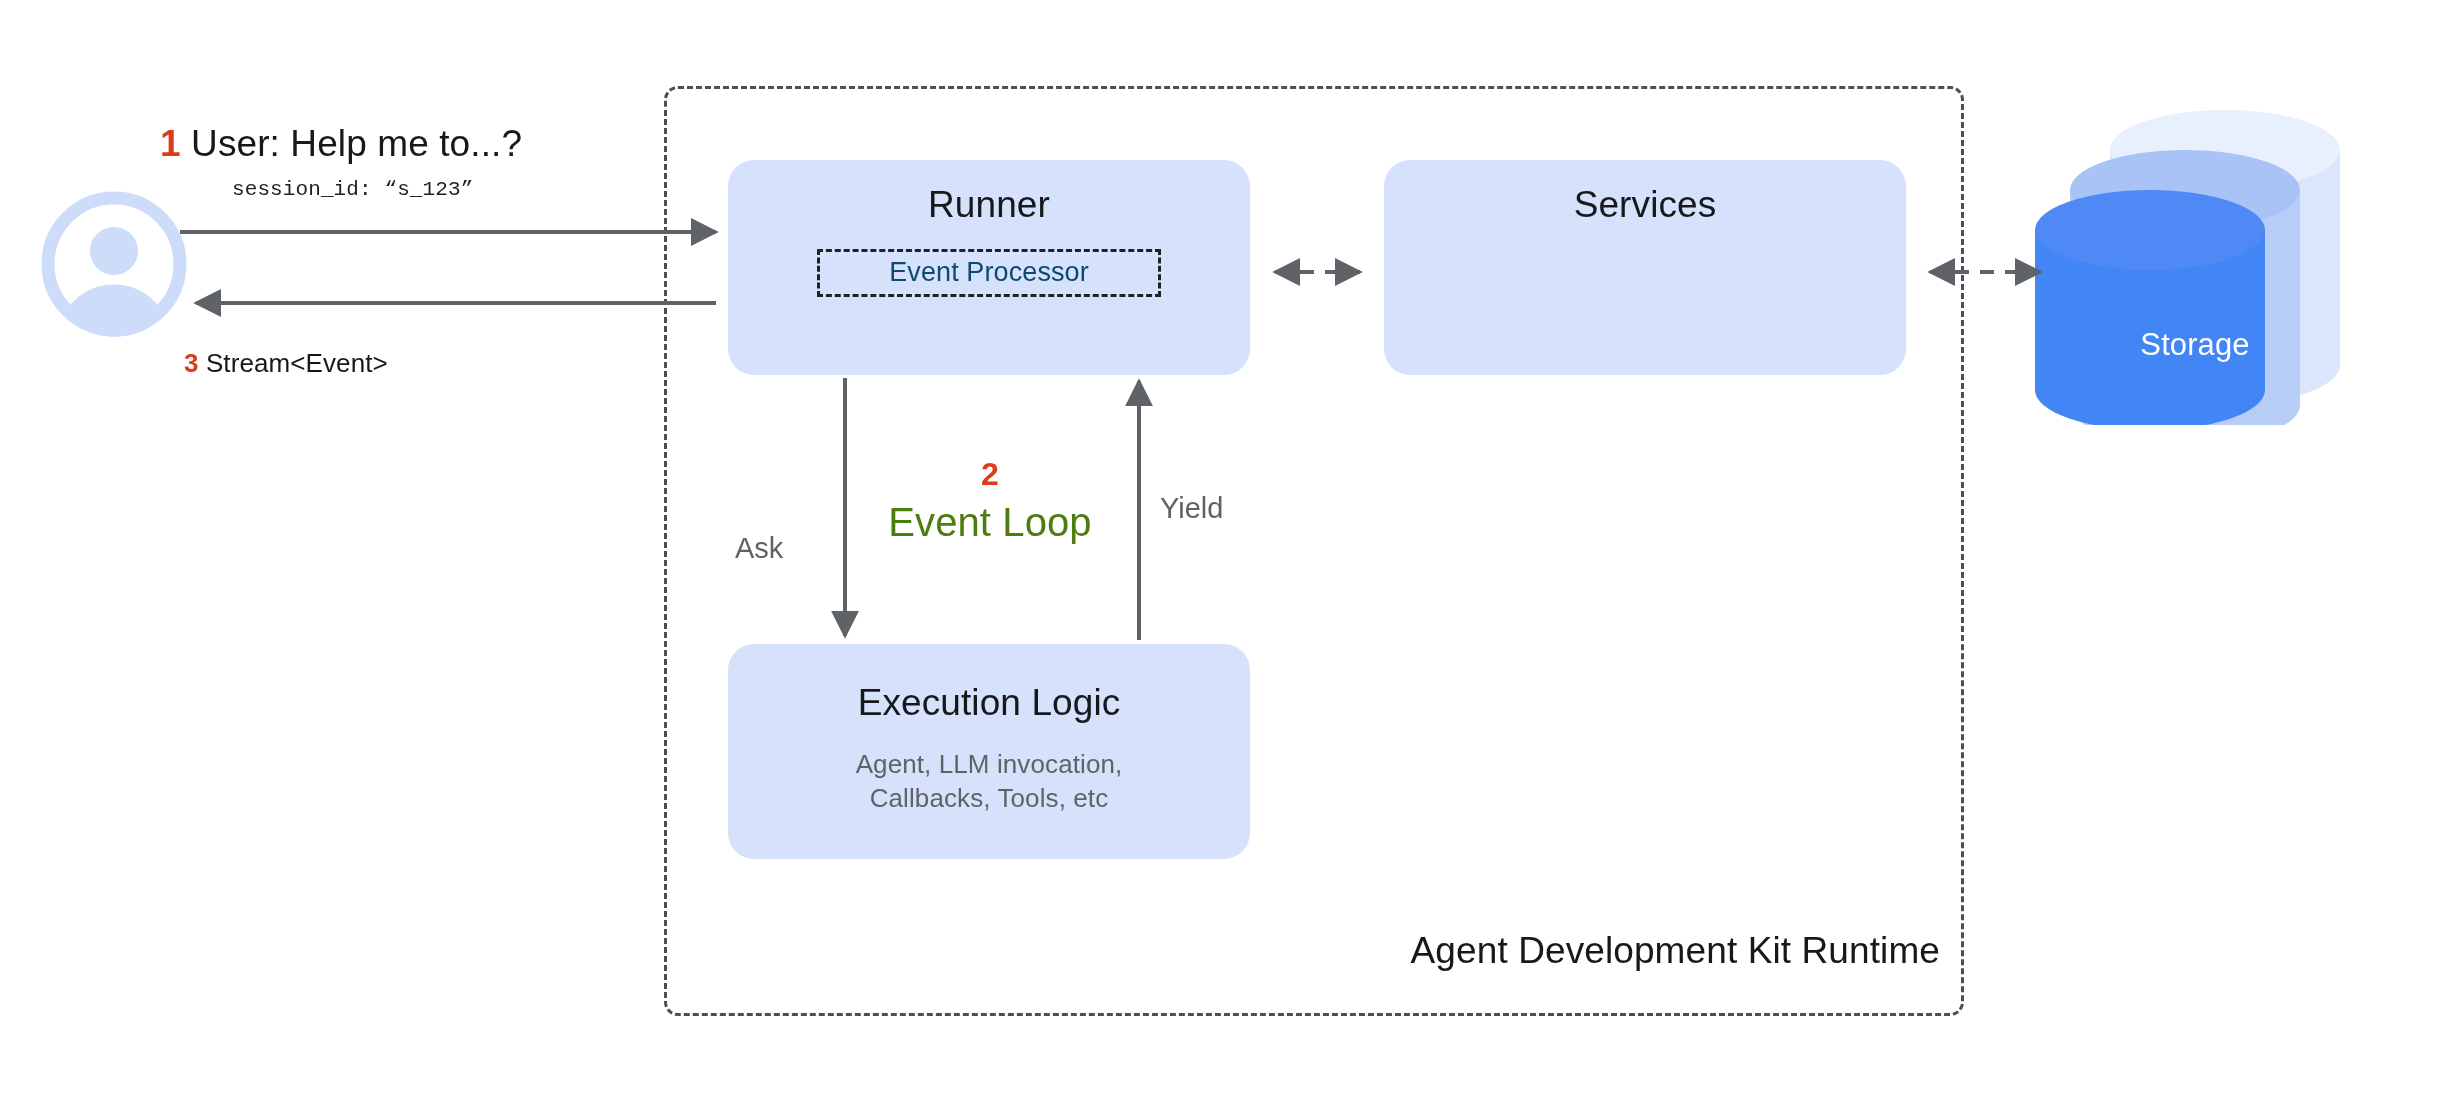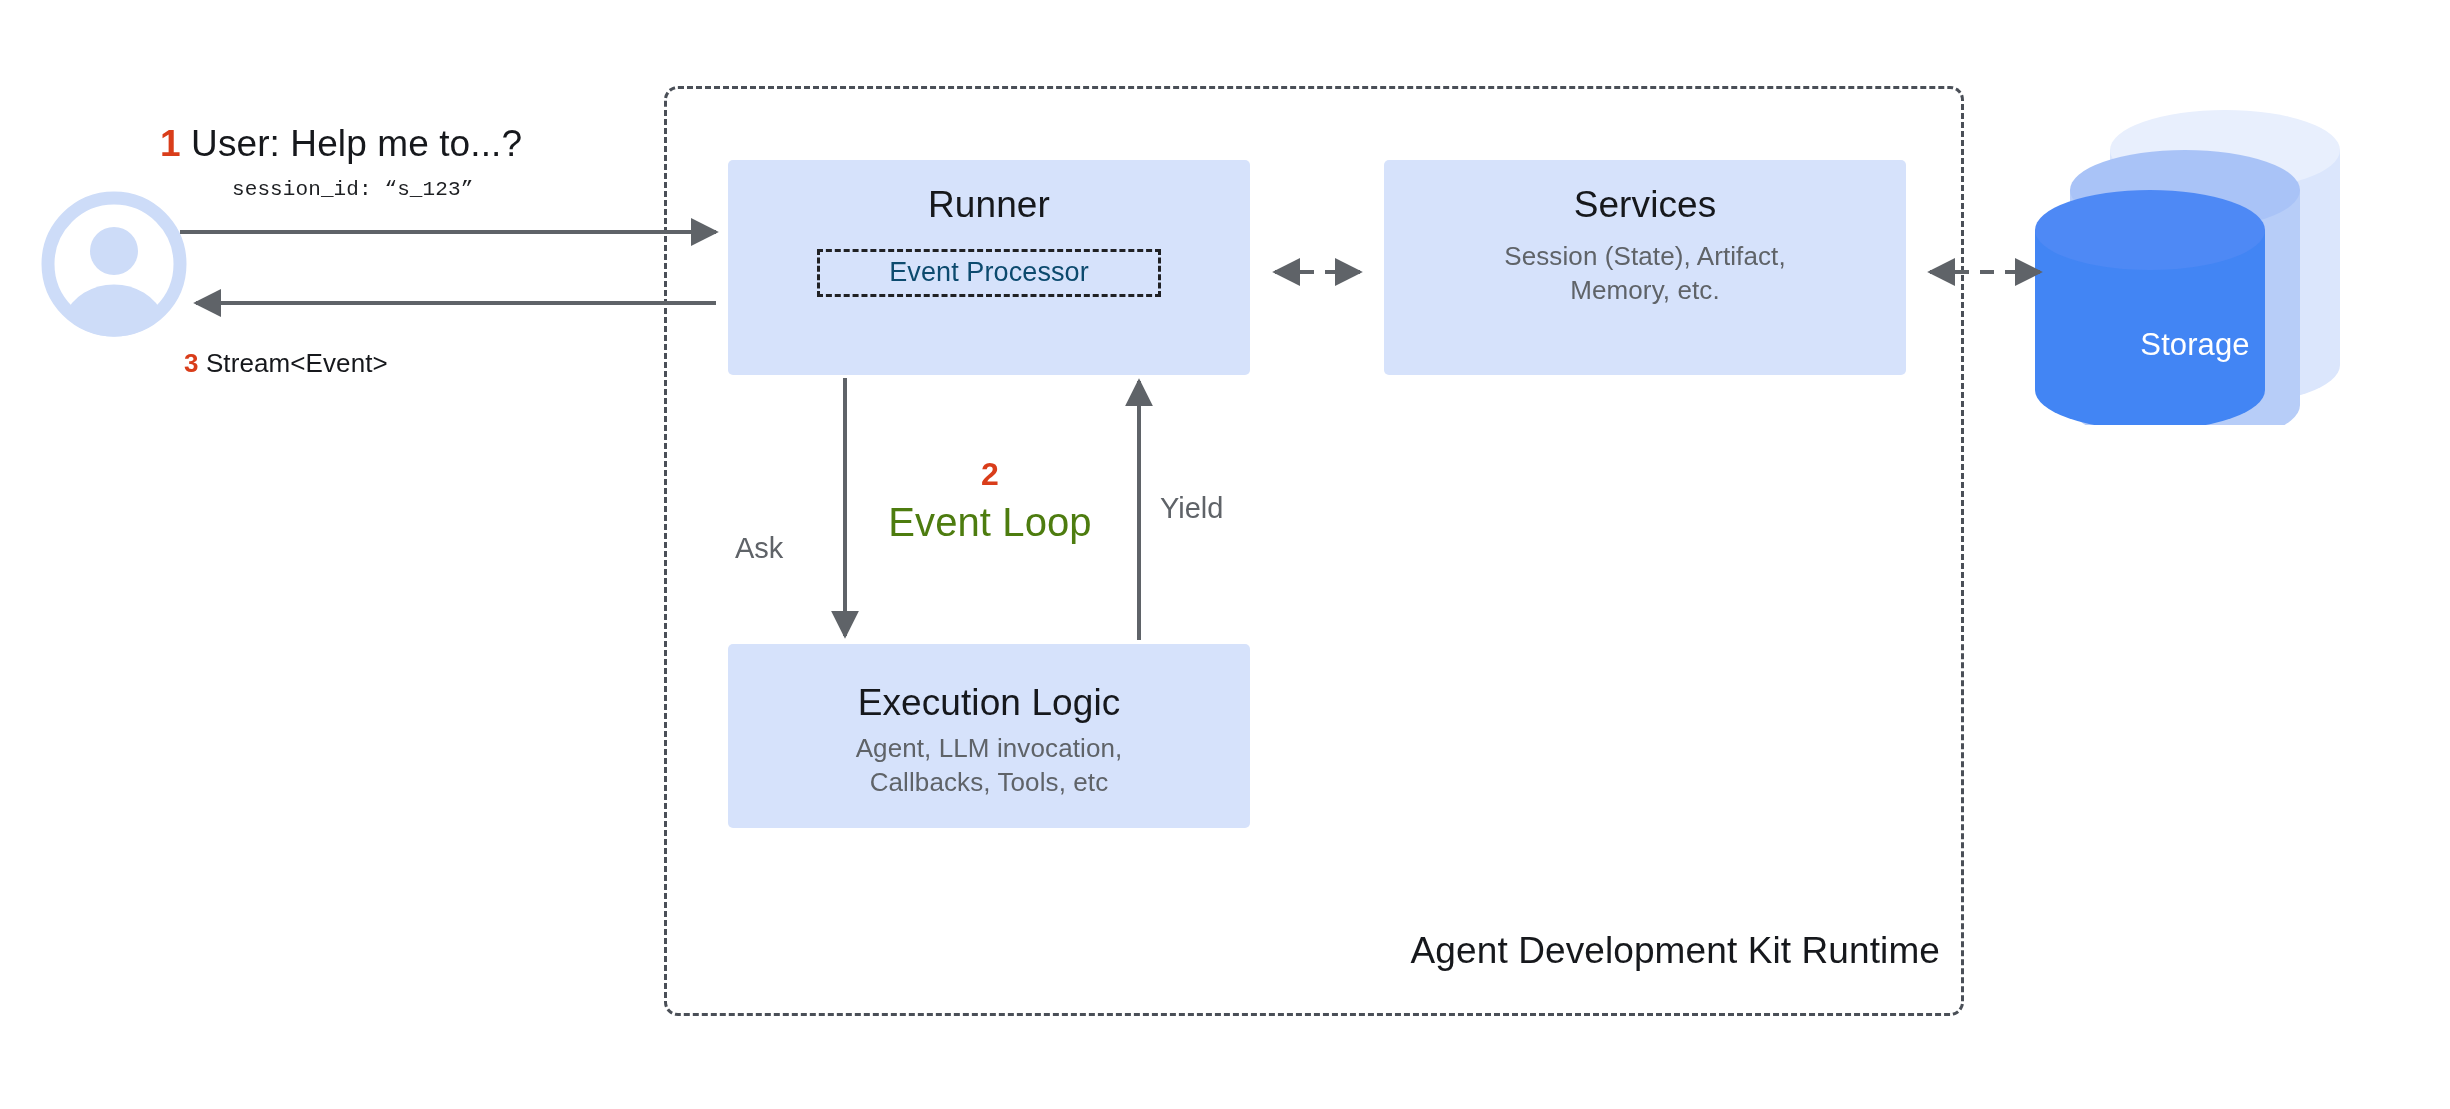--- a/index.html
+++ b/index.html
@@ -39,21 +39,21 @@
     text-align: right;
     font-size: 37px;
     color: #16181c;
     letter-spacing: 0.1px;
     white-space: nowrap;
   }
 
   
   .node-box {
     background: #d6e2fb;
-    border-radius: 5px;
+    border-radius: 26px;
     box-sizing: border-box;
     display: flex;
     flex-direction: column;
     align-items: center;
     justify-content: center;
     text-align: center;
   }
   .node-title {
     font-size: 37px;
     color: #16181c;
@@ -63,21 +63,21 @@
   .node-sub {
     font-size: 26px;
     color: #5f6368;
     line-height: 1.32;
     margin-top: 12px;
     letter-spacing: 0.1px;
   }
 
   #runner-box  { left: 728px;  top: 160px; width: 522px; height: 215px; justify-content: flex-start; padding-top: 24px; }
   #services-box{ left: 1384px; top: 160px; width: 522px; height: 215px; justify-content: flex-start; padding-top: 24px; }
-  #execution-box{left: 728px;  top: 644px; width: 522px; height: 184px; justify-content: flex-start; padding-top: 38px; }
+  #execution-box{left: 728px;  top: 644px; width: 522px; height: 215px; justify-content: flex-start; padding-top: 38px; gap: 16px; }
 
   
   #event-processor {
     margin-top: 22px;
     width: 344px;
     height: 48px;
     border: 3px dashed #202124;
     box-sizing: border-box;
     display: flex;
     align-items: center;
@@ -201,22 +201,20 @@
     <span class="step-num">3</span><span>&nbsp;</span><span>Stream&lt;Event&gt;</span>
   </div>
 
   <div class="abs node-box" id="runner-box">
     <div class="node-title">Runner</div>
     <div id="event-processor">Event Processor</div>
   </div>
 
   <div class="abs node-box" id="services-box">
     <div class="node-title">Services</div>
-    <div class="node-sub" style="white-space: pre-line;">Session (State), Artifact,
-Memory, etc.</div>
   </div>
 
   <div class="abs node-box" id="execution-box">
     <div class="node-title">Execution Logic</div>
     <div class="node-sub" style="white-space: pre-line; margin-top: 6px;">Agent, LLM invocation,
 Callbacks, Tools, etc</div>
   </div>
 
   <div class="abs" id="label-ask">Ask</div>
   <div class="abs" id="label-yield">Yield</div>

